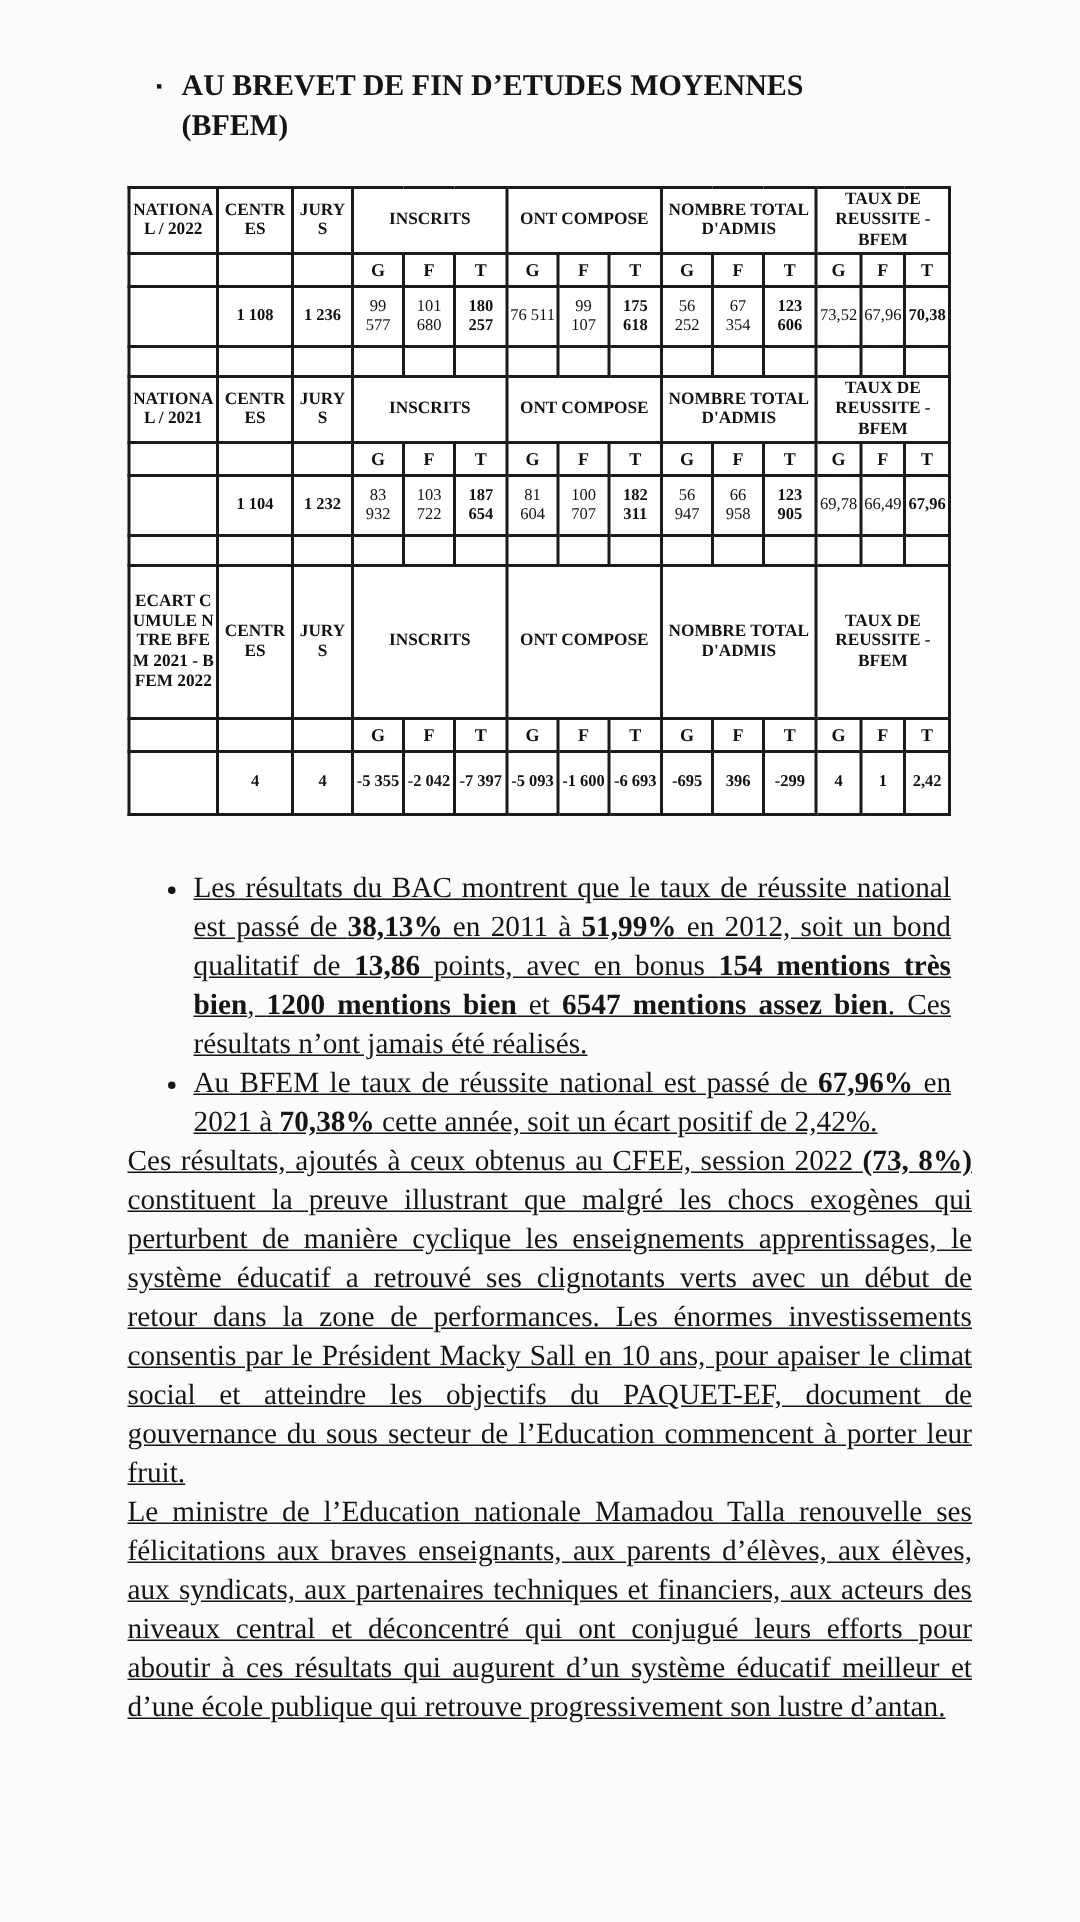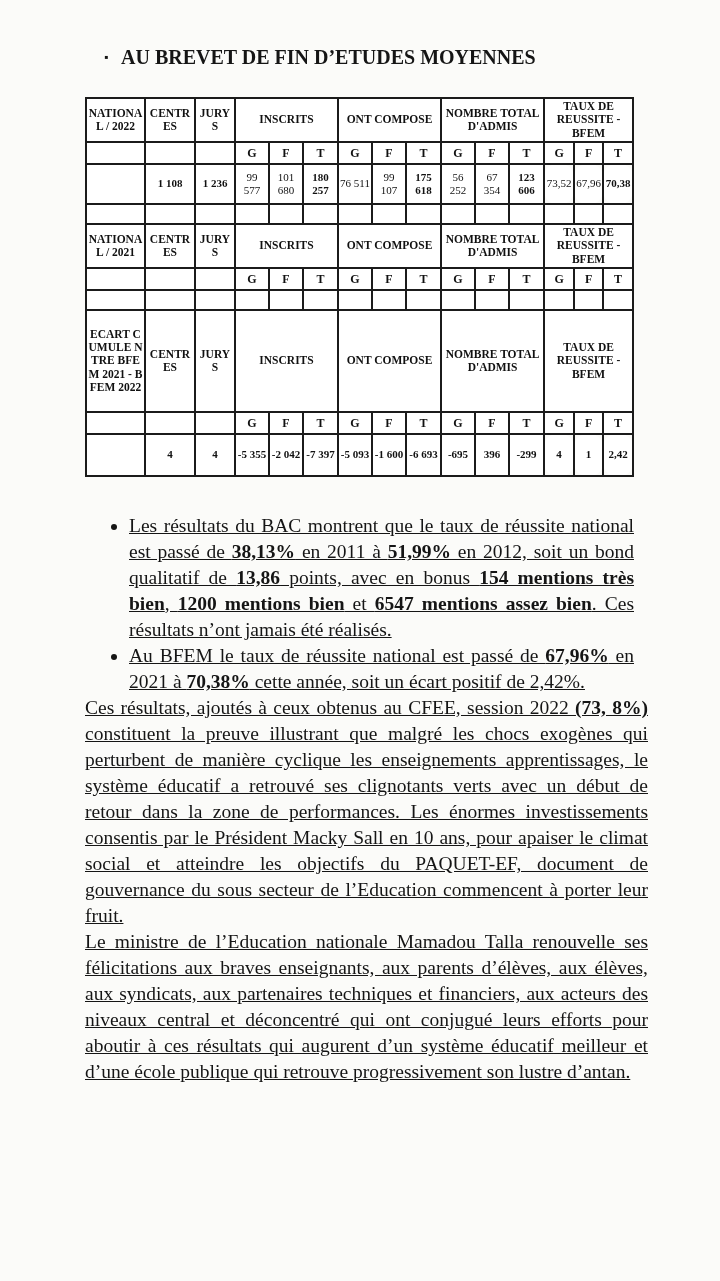--- a/index.html
+++ b/index.html
@@ -50,20 +50,21 @@
 </style>
 </head>
 <body>
 
 <div class="page">
 
   <div class="title">
     <span class="sqb">▪</span>
     <span class="tl">
       <div>AU BREVET DE FIN D’ETUDES MOYENNES</div>
+      <div>(BFEM)</div>
     </span>
   </div>
 
   <table class="t">
     <colgroup>
       <col style="width:59px">
         <col style="width:50px">
         <col style="width:40px">
       <col style="width:34px">
         <col style="width:34px">
@@ -160,20 +161,37 @@
         <td>G</td>
         <td>F</td>
         <td class="ye">T</td>
         <td>G</td>
         <td>F</td>
         <td class="gr">T</td>
         <td>G</td>
         <td>F</td>
         <td class="dg">T</td>
       </tr>
+      <tr class="dat">
+        <td></td>
+        <td class="b">1 104</td>
+        <td class="b">1 232</td>
+        <td>83 932</td>
+        <td>103 722</td>
+        <td class="cy b">187 654</td>
+        <td>81 604</td>
+        <td>100 707</td>
+        <td class="ye b">182 311</td>
+        <td>56 947</td>
+        <td>66 958</td>
+        <td class="gr b">123 905</td>
+        <td class="tx">69,78</td>
+        <td class="tx">66,49</td>
+        <td class="dg b tx">67,96</td>
+      </tr>
       <tr class="sep">
         <td></td>
           <td></td>
           <td></td>
           <td></td>
           <td></td>
           <td></td>
           <td></td>
           <td></td>
           <td></td>

